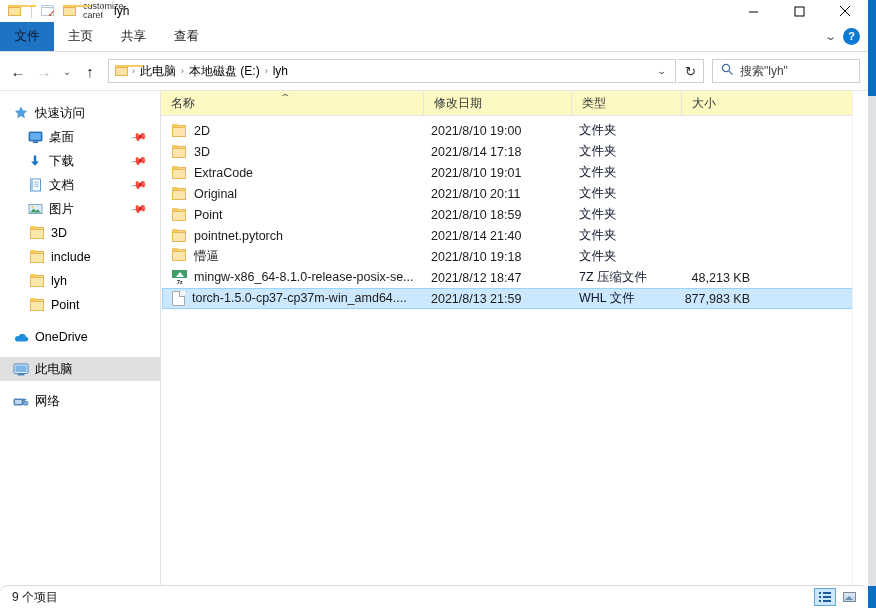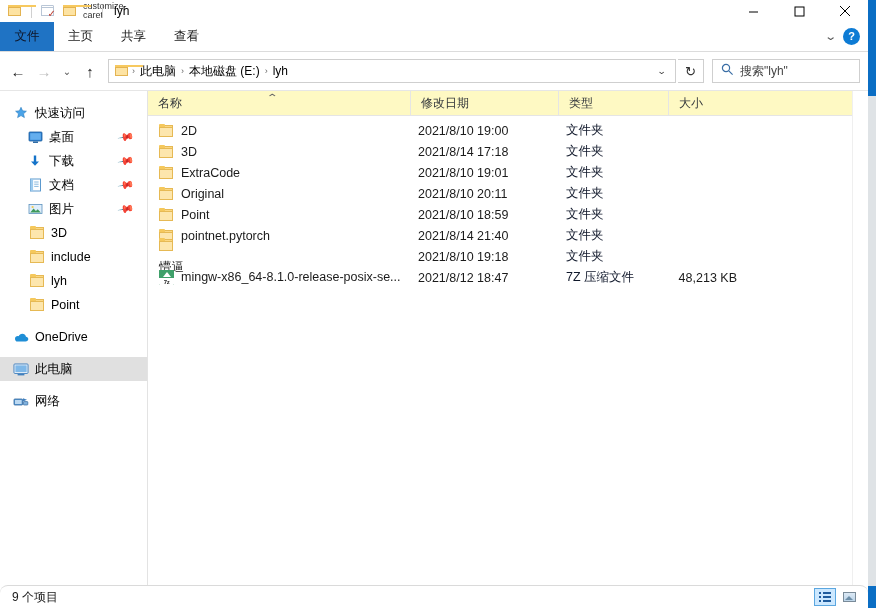--- a/index.html
+++ b/index.html
@@ -281,21 +281,21 @@
   .search-ph { font-size: 12px; color: #444; }
 
   
   .main {
     flex: 1;
     display: flex;
     min-height: 0;
     border-top: 1px solid #e6e6e6;
   }
   .sidebar {
-    width: 148px;
+    width: 161px;
     background: #ffffff;
     border-right: 1px solid #e3e3e3;
     padding-top: 10px;
     box-sizing: border-box;
     flex: none;
     overflow: hidden;
   }
   .nav-item {
     height: 24px;
     display: flex;
@@ -834,21 +834,21 @@
                 <span class="f"></span>
               </span>
             <span>pointnet.pytorch</span>
           </span>
           <span class="cell-date" style="width:148px;">2021/8/14 21:40</span>
           <span class="cell-type" style="width:110px;">文件夹</span>
           <span class="cell-size" style="width:84px;"></span>
         </div>
 
         <div class="row">
-          <span class="cell-name" style="width:259px;flex-direction:column;">
+          <span class="cell-name" style="width:259px;">
             <span class="ficon folder">
                 <span class="b"></span>
                 <span class="t"></span>
                 <span class="f"></span>
               </span>
             <span>懵逼</span>
           </span>
           <span class="cell-date" style="width:148px;">2021/8/10 19:18</span>
           <span class="cell-type" style="width:110px;">文件夹</span>
           <span class="cell-size" style="width:84px;"></span>
@@ -862,20 +862,31 @@
                 </span>
                 <span class="bot">7z</span>
               </span>
             <span>mingw-x86_64-8.1.0-release-posix-se...</span>
           </span>
           <span class="cell-date" style="width:148px;">2021/8/12 18:47</span>
           <span class="cell-type" style="width:110px;">7Z 压缩文件</span>
           <span class="cell-size" style="width:84px;">48,213 KB</span>
         </div>
 
+        <div class="row sel">
+          <span class="cell-name" style="width:259px;">
+            <span class="ficon doc">
+                <span class="corner"></span>
+              </span>
+            <span>torch-1.5.0-cp37-cp37m-win_amd64....</span>
+          </span>
+          <span class="cell-date" style="width:148px;">2021/8/13 21:59</span>
+          <span class="cell-type" style="width:110px;">WHL 文件</span>
+          <span class="cell-size" style="width:84px;">877,983 KB</span>
+        </div>
 
       </div>
 
       <div class="vscroll"></div>
     </div>
   </div>
 
   <div class="statusbar">
     <span>9 个项目</span>
     <div class="viewbtns">

